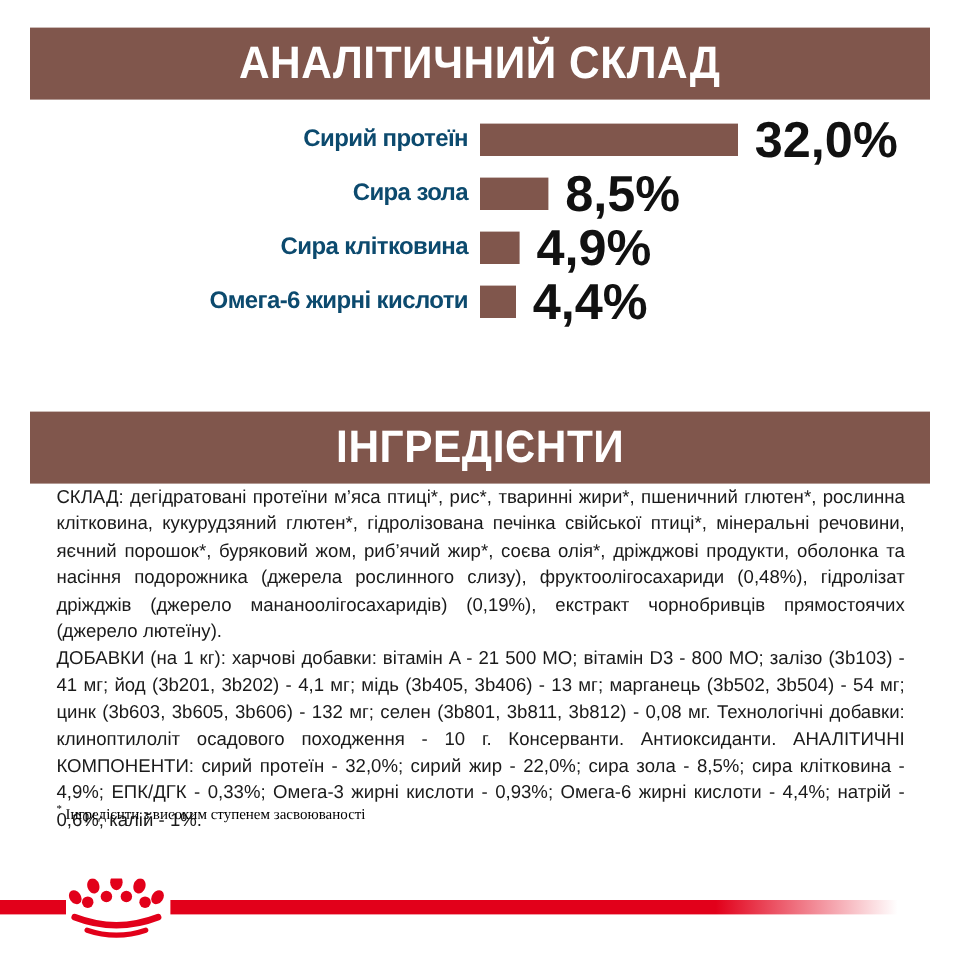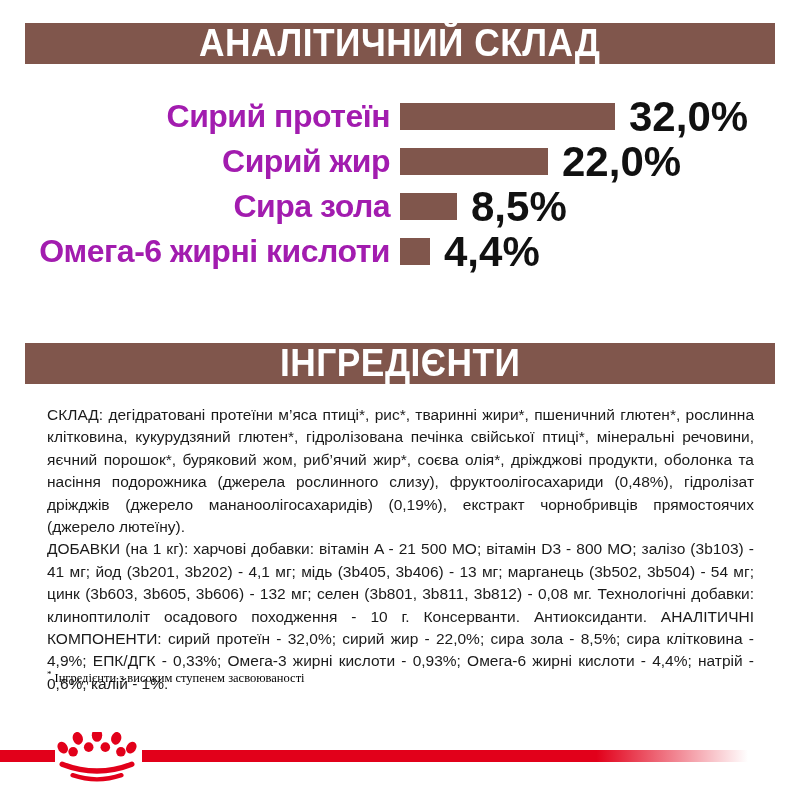--- a/index.html
+++ b/index.html
@@ -1,34 +1,34 @@
 <!DOCTYPE html>
 <html><head>
 <meta charset="utf-8">
 <style>
   html,body{margin:0;padding:0;}
   body{
     width:800px;height:800px;position:relative;background:#ffffff;
     font-family:"Liberation Sans", sans-serif;color:#1a1a1a;overflow:hidden;
   }
   .banner{
-    position:absolute;left:25px;right:25px;height:41px;background:#80564C;
+    position:absolute;left:25px;right:25px;height:60px;background:#80564C;
     display:flex;align-items:center;justify-content:center;
   }
   #banner-analytical{top:23px;}
   #banner-ingredients{top:343px;justify-content:center;}
   .banner-title{
     color:#ffffff;font-weight:bold;font-size:38px;white-space:nowrap;
     transform:scaleX(0.93);letter-spacing:0.5px;
   }
   #chart{position:absolute;top:94px;left:0;right:0;}
   .chart-row{display:flex;align-items:center;height:45px;}
   .chart-label{
-    width:390px;flex:none;text-align:right;font-size:32px;font-weight:bold;
-    letter-spacing:-0.5px;color:#a21caf;
+    width:390px;flex:none;text-align:right;font-size:20px;font-weight:bold;
+    letter-spacing:-0.5px;color:#0c4a6e;
   }
   .chart-bar{height:27px;flex:none;margin-left:10px;background:#80564C;}
   .chart-value{font-size:42px;font-weight:bold;margin-left:14px;color:#111111;}
   #body-text{
     position:absolute;top:404px;left:47px;width:707px;
     font-size:15.5px;line-height:22.4px;text-align:justify;
   }
   #body-text p{margin:0;}
   #body-text b{font-weight:normal;}
   #footnote{
@@ -55,28 +55,28 @@
   <div class="banner-title">АНАЛІТИЧНИЙ СКЛАД</div>
 </div>
 
 <div id="chart">
     <div class="chart-row">
       <div class="chart-label">Сирий протеїн</div>
       <div class="chart-bar" style="width: 215px; background: rgb(128, 86, 76);"></div>
       <div class="chart-value">32,0%</div>
     </div>
     <div class="chart-row">
-      <div class="chart-label">Сирий жир</div>
-      <div class="chart-bar" style="width: 148px; background: rgb(128, 86, 76);"></div>
-      <div class="chart-value">22,0%</div>
-    </div>
-    <div class="chart-row">
       <div class="chart-label">Сира зола</div>
       <div class="chart-bar" style="width: 57px; background: rgb(128, 86, 76);"></div>
       <div class="chart-value">8,5%</div>
+    </div>
+    <div class="chart-row">
+      <div class="chart-label">Сира клітковина</div>
+      <div class="chart-bar" style="width: 33px; background: rgb(128, 86, 76);"></div>
+      <div class="chart-value">4,9%</div>
     </div>
     <div class="chart-row">
       <div class="chart-label">Омега-6 жирні кислоти</div>
       <div class="chart-bar" style="width: 30px; background: rgb(128, 86, 76);"></div>
       <div class="chart-value">4,4%</div>
     </div>
   </div>
 
 <div class="banner" id="banner-ingredients">
   <div class="banner-title">ІНГРЕДІЄНТИ</div>

